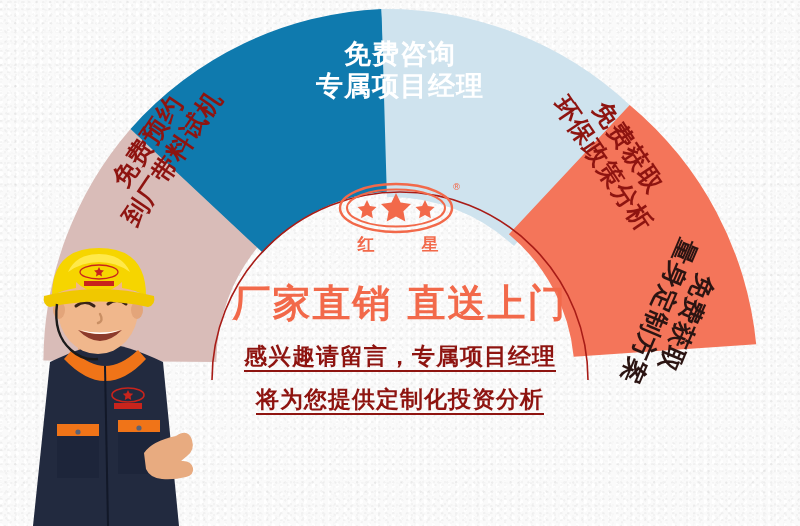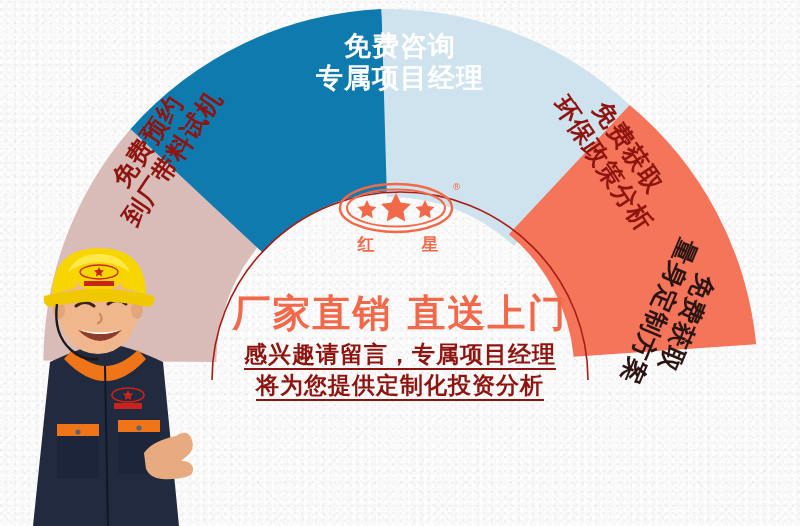--- a/index.html
+++ b/index.html
@@ -39,28 +39,29 @@
   }
   #center-block{
     position:absolute;
     left:200px; top:180px;
     width:400px;
     text-align:center;
   }
   #logo-wrap{ position:relative; width:400px; height:80px; }
   #logo-svg{ display:block; margin:0 auto; }
   #headline{
-    margin-top:28px;
+    margin-top:18px;
     font-size:38px;
     font-weight:700;
     color:#f2694a;
     letter-spacing:2px;
     white-space:nowrap;
   }
   .sub-line{
+    margin-top:12px;
     font-size:23px;
     font-weight:600;
     color:#8e1410;
     letter-spacing:1px;
     text-decoration:underline;
     text-underline-offset:6px;
     text-decoration-thickness:2px;
     white-space:nowrap;
   }
   #worker{ position:absolute; left:0px; top:240px; width:215px; height:286px; }
@@ -106,21 +107,21 @@
 
       <path fill="none" stroke="#a81c17" stroke-width="1.6" d="M 212 380 A 188 188 0 0 1 588 380"></path>
     </g>
   </svg>
 
   <div class="seg-label" style="left:70px; top:120px; width:180px; font-size:25px; color:#8e1410; transform:rotate(-56deg);">
     <div>免费预约</div>
     <div>到厂带料试机</div>
   </div>
 
-  <div class="seg-label" style="left:295px; top:30px; width:210px; font-size:27px; color:#ffffff;">
+  <div class="seg-label" style="left:295px; top:38px; width:210px; font-size:27px; color:#ffffff;">
     <div>免费咨询</div>
     <div>专属项目经理</div>
   </div>
 
   <div class="seg-label" style="left:526px; top:126px; width:180px; font-size:25px; color:#8e1410; transform:rotate(56deg);">
     <div>免费获取</div>
     <div>环保政策分析</div>
   </div>
 
   <div class="seg-label" style="left:578px; top:288px; width:190px; font-size:25px; color:#2b1412; transform:rotate(113deg);">

